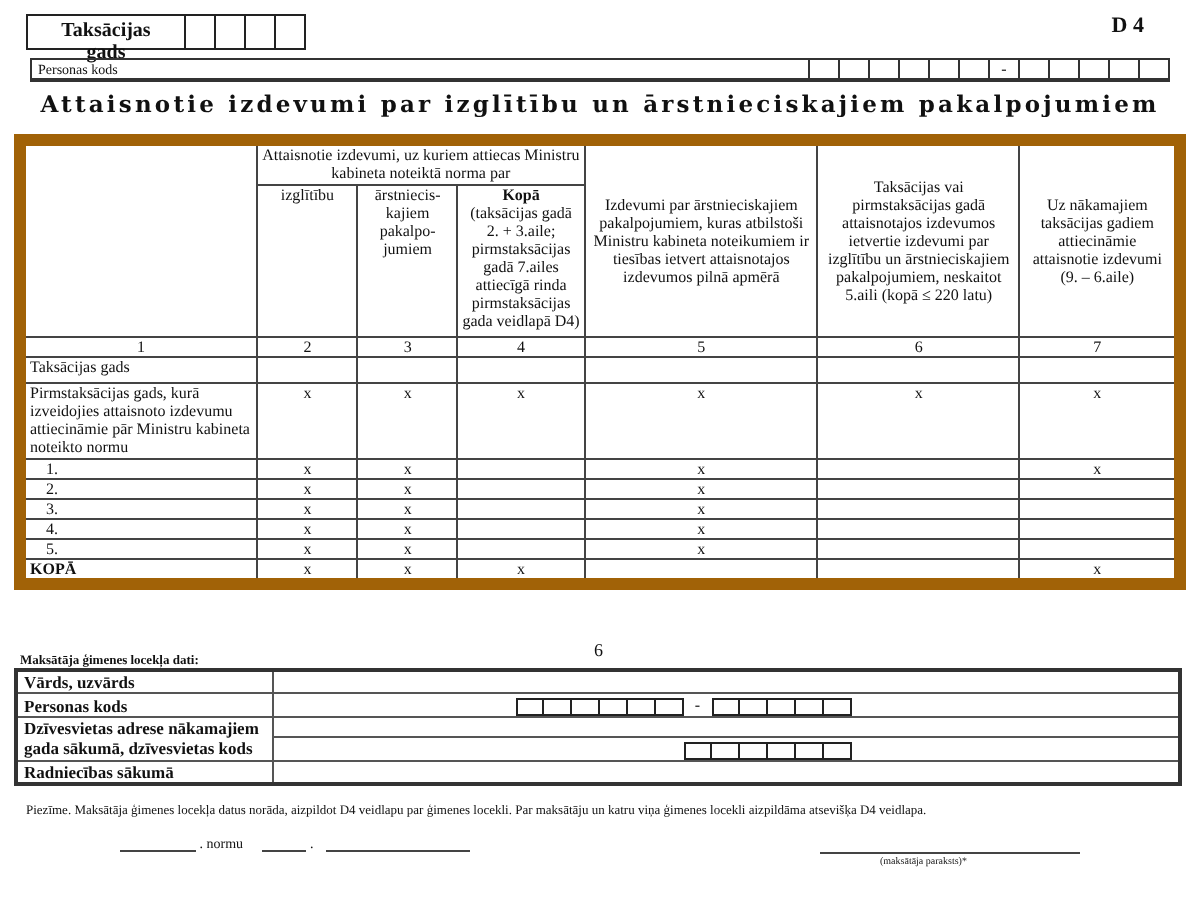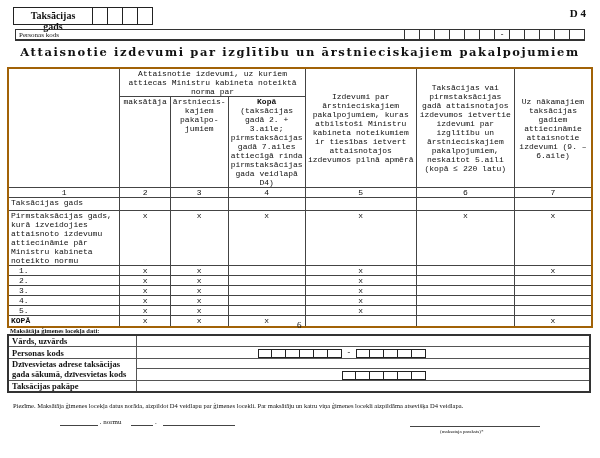--- a/index.html
+++ b/index.html
@@ -5,31 +5,31 @@
   * { box-sizing: border-box; margin: 0; padding: 0; }
   html, body { width: 600px; height: 458px; background: #fff; overflow: hidden; }
   body { position: relative; font-family: "Liberation Serif", serif; color: #111; }
   .abs { position: absolute; }
 
   
   #year-box { left: 13px; top: 7px; height: 18px; display: flex; border: 1px solid #222; }
   #year-box .lbl { font-weight: bold; font-size: 10px; padding: 2px 8px 0 8px; width: 78px; text-align: center; }
   #year-box .d { width: 15px; border-left: 1px solid #222; }
 
-  #d4 { right: 14px; top: 7px; font-weight: bold; font-size: 11px; }
+  #d4 { right: 28px; top: 7px; font-weight: bold; font-size: 11px; }
 
   
   #pk-top { left: 15px; top: 29px; width: 570px; height: 12px; border: 1px solid #333; border-bottom-width: 2px; display: flex; }
   #pk-top .lbl { font-size: 7px; padding: 1px 3px; flex: 1; }
   #pk-top .d { width: 15px; border-left: 1px solid #333; height: 100%; font-size: 8px; text-align: center; line-height: 9px; }
 
   #title { left: 0; width: 600px; top: 45px; text-align: center; font-weight: bold; font-size: 11.5px; letter-spacing: 1.6px; font-family: "DejaVu Serif", serif; }
 
   
-  table.main { position: absolute; left: 7px; top: 67px; width: 586px; border-collapse: collapse; border: 2px solid #a16207; font-size: 8px; font-family: Liberation Mono, monospace; }
+  table.main { position: absolute; left: 7px; top: 67px; width: 586px; border-collapse: collapse; border: 6px solid #a16207; font-size: 8px; }
   table.main td { border: 1px solid #444; text-align: center; vertical-align: middle; line-height: 9px; padding: 0 2px; }
   table.main td.left { text-align: left; }
   table.main td.top { vertical-align: top; }
   .b { font-weight: bold; }
 
   
   #page-num { left: 297px; top: 320px; font-size: 9px; }
   #fam-label { left: 10px; top: 327px; font-size: 6.5px; font-weight: bold; }
   table.fam { position: absolute; left: 7px; top: 334px; width: 584px; border-collapse: collapse; border: 2px solid #333; font-size: 8.5px; padding-left: 45px; }
   table.fam td { border: 1px solid #555; height: 10px; line-height: 10px; padding: 0 3px; }
@@ -87,21 +87,21 @@
   </colgroup>
   <tbody>
       <tr style="height:22px">
     <td rowspan="2"></td>
     <td colspan="3">Attaisnotie izdevumi, uz kuriem attiecas Ministru kabineta noteiktā norma par</td>
     <td rowspan="2">Izdevumi par ārstnieciskajiem pakalpojumiem, kuras atbilstoši Ministru kabineta noteikumiem ir tiesības ietvert attaisnotajos izdevumos pilnā apmērā</td>
     <td rowspan="2">Taksācijas vai pirmstaksācijas gadā attaisnotajos izdevumos ietvertie izdevumi par izglītību un ārstnieciskajiem pakalpojumiem, neskaitot 5.aili  (kopā ≤ 220 latu)</td>
     <td rowspan="2">Uz nākamajiem taksācijas gadiem attiecināmie attaisnotie izdevumi (9. – 6.aile)</td>
   </tr>
   <tr style="height:76px">
-    <td class="top">maksātāja</td>
+    <td class="top">izglītību</td>
     <td class="top">ārstniecis-kajiem pakalpo-jumiem</td>
     <td class="top">
       <div class="b">Kopā</div>
       <div>(taksācijas gadā 2. + 3.aile; pirmstaksācijas gadā 7.ailes attiecīgā rinda pirmstaksācijas gada veidlapā D4)</div>
     </td>
   </tr>
   <tr id="num-row" style="height:9px">
         <td>1</td>
         <td>2</td>
         <td>3</td>
@@ -211,38 +211,38 @@
       <span class="boxes">
             <span></span>
             <span></span>
             <span></span>
             <span></span>
             <span></span>
           </span>
     </td>
   </tr>
   <tr>
-    <td class="l" rowspan="2" style="line-height:10px">Dzīvesvietas adrese taksācijas gada sākumā, dzīvesvietas kods</td>
+    <td class="l" rowspan="2" style="line-height:10px">Dzīvesvietas adrese nākamajiem gada sākumā, dzīvesvietas kods</td>
     <td></td>
   </tr>
   <tr>
     <td>
       <span style="display:inline-block;width:200px"></span>
       <span class="boxes">
             <span></span>
             <span></span>
             <span></span>
             <span></span>
             <span></span>
             <span></span>
           </span>
     </td>
   </tr>
   <tr>
-    <td class="l">Taksācijas pakāpe</td>
+    <td class="l">Radniecības sākumā</td>
     <td></td>
   </tr>
 </tbody>
   </table>
 
 <div id="note" class="abs">Piezīme. Maksātāja ģimenes locekļa datus norāda, aizpildot D4 veidlapu par ģimenes locekli. Par maksātāju un katru viņa ģimenes locekli aizpildāma atsevišķa D4 veidlapa.</div>
 <div id="date-line" class="abs">
   <span class="u" style="width:38px"></span>
   <span>. normu</span>
   <span class="u" style="width:22px;margin-left:8px"></span>

